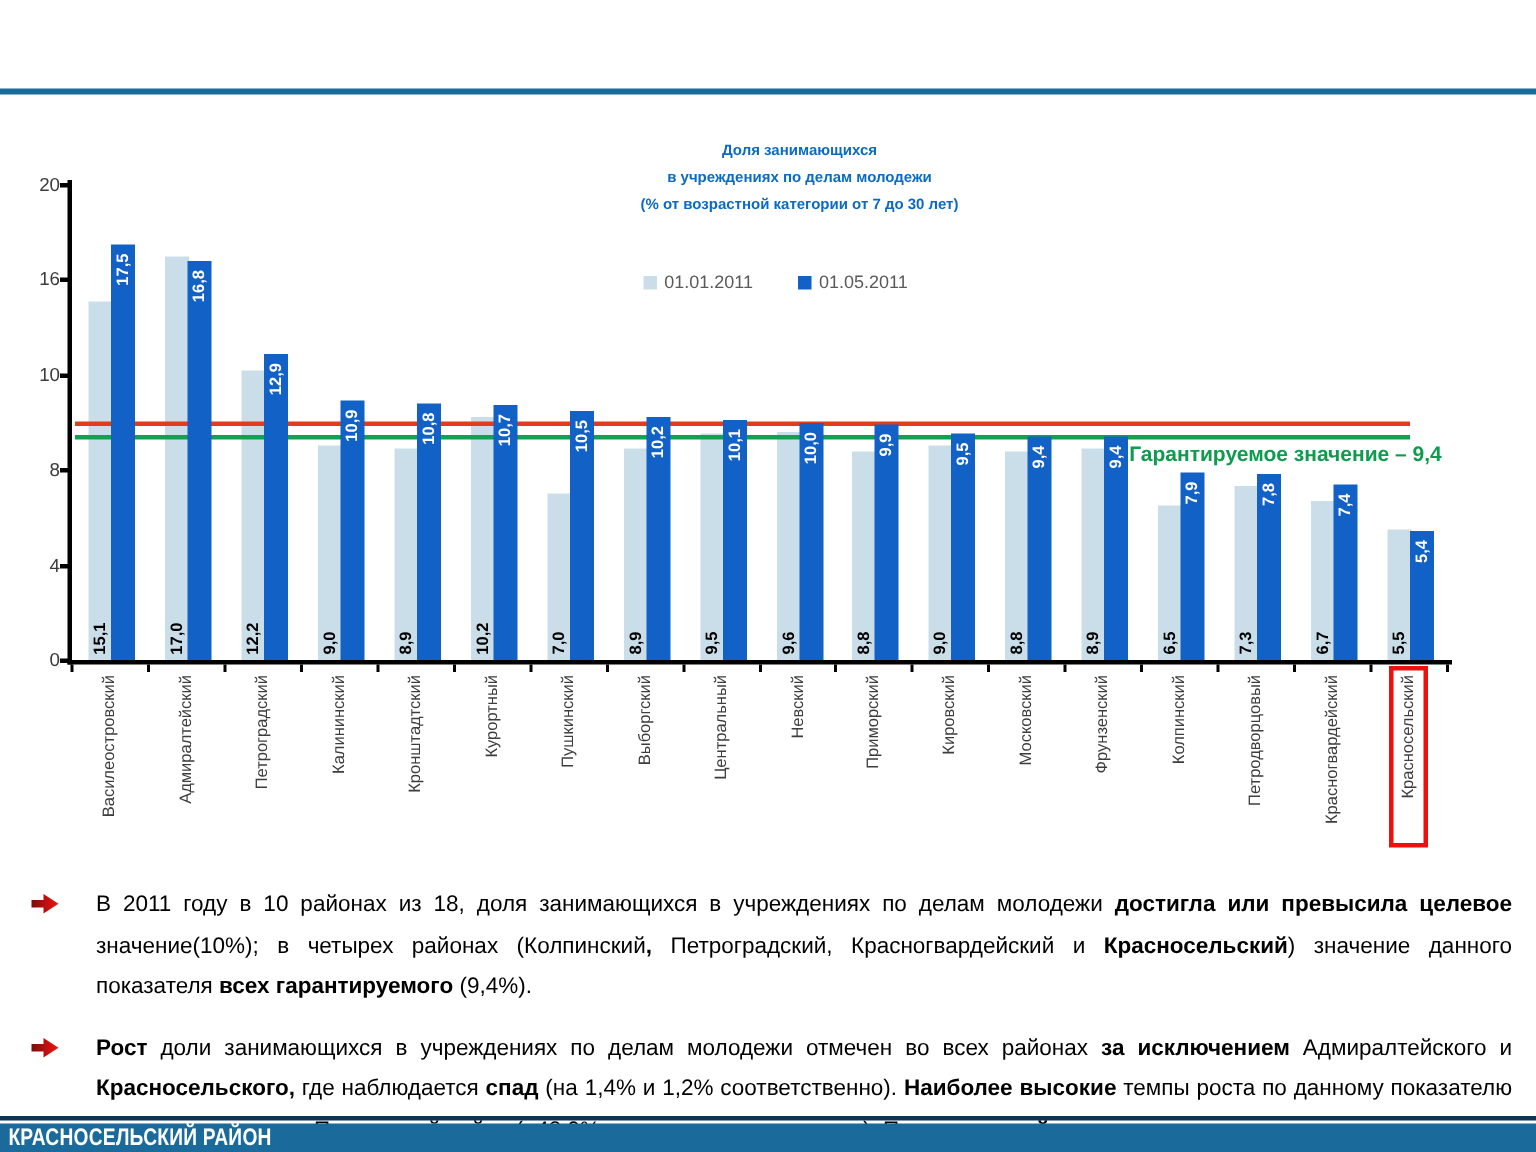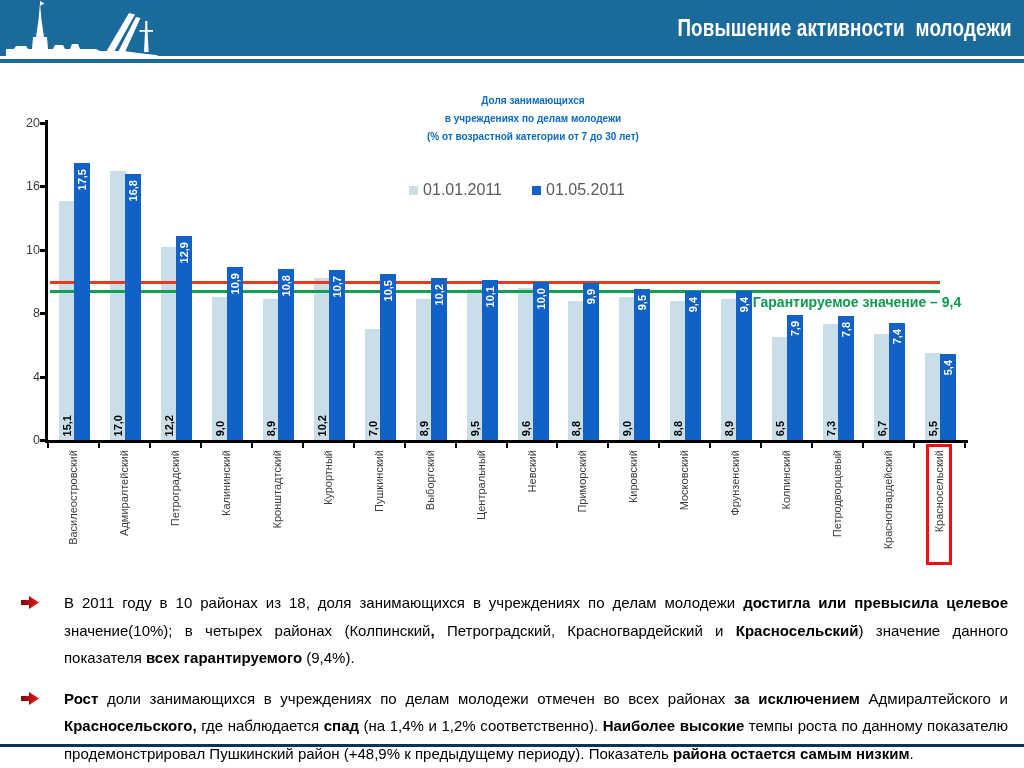--- a/index.html
+++ b/index.html
@@ -39,21 +39,21 @@
     text-align: center;
     color: #0b6bc4; font-size: 10px; font-weight: bold;
     line-height: 18px; white-space: pre-line; margin-left: 28px;
   }
   .chart-legend {
     position: absolute; left: 0; top: 181px; width: 1034px;
     display: flex; justify-content: center; gap: 30px;
   }
   .legend-entry { display: flex; align-items: center; gap: 5px; }
   .legend-swatch { width: 9px; height: 9px; display: inline-block; }
-  .legend-label { font-size: 16px; color: #5a5a5a; }
+  .legend-label { font-size: 12px; color: #5a5a5a; }
 
   .chart-layer { position: absolute; inset: 0; }
   .chart-layer div { position: absolute; }
 
   .vtext {
     writing-mode: vertical-rl;
     transform: rotate(180deg);
     font-weight: bold; font-size: 11px; line-height: 16px;
     white-space: nowrap;
   }
@@ -85,32 +85,20 @@
     line-height: 19px; padding-left: 7px;
     transform: scaleX(0.8); transform-origin: left center;
     letter-spacing: 0.2px; white-space: pre;
   }
 </style>
 </head>
 <body>
 
 <div class="slide">
 
-  <div class="header-band">
-    <svg class="header-logo" width="225" height="56" viewBox="0 0 225 56" aria-hidden="true">
-      <path fill="#ffffff" d="M0,56 L0,49 L8,49 L10,46 L20,46 L22,49 L26,49 L27,37 L30,37 L32.5,20 L34,3 L35.5,20 L38,37 L41,37 L42,49 L47,49 L49,45 L57,45 L59,49 L64,49 L66,44 L72,44 L74,49 L90,49 L94,51 L118,51 L132,53 L150,55 L153,56 Z"></path>
-      <path fill="#ffffff" d="M34,1 L38.5,3.5 L34,6 Z"></path>
-      <path fill="#ffffff" d="M100,52 L123,13 L129,14.5 L108,52 Z"></path>
-      <path fill="#ffffff" d="M112,52 L130,17 L134.5,18 L119,52 Z"></path>
-      <path fill="#ffffff" d="M138,52 L139.3,25 L141.3,25 L142.6,52 Z"></path>
-      <path fill="#ffffff" d="M133.5,30 L147,30 L147,31.8 L133.5,31.8 Z"></path>
-      <path fill="#ffffff" d="M139.2,21 L141.4,21 L141.4,25 L139.2,25 Z"></path>
-    </svg>
-    <div class="header-title">Повышение активности  молодежи</div>
-  </div>
   <div class="header-sep"></div>
 
   <div class="chart-title">Доля занимающихся
 в учреждениях по делам молодежи
 (% от возрастной категории от 7 до 30 лет)</div>
   <div class="chart-legend">
       <span class="legend-entry">
         <span class="legend-swatch" style="background: rgb(201, 222, 232);"></span>
         <span class="legend-label">01.01.2011</span>
       </span>
@@ -270,14 +258,17 @@
               <stop offset="1" stop-color="#f31414"></stop>
         </linearGradient>
           </defs>
         <path d="M1,5 h8 v-4 l10,6.5 -10,6.5 v-4 h-8 z" fill="url(#ag2)"></path>
       </svg>
       <p class="bullet-text"><b>Рост</b><span> доли занимающихся в учреждениях по делам молодежи отмечен во всех районах </span><b>за исключением</b><span> Адмиралтейского и </span><b>Красносельского,</b><span> где наблюдается </span><b>спад</b><span> (на 1,4% и 1,2% соответственно). </span><b>Наиболее высокие</b><span> темпы роста по данному показателю продемонстрировал Пушкинский район (+48,9% к предыдущему периоду). Показатель </span><b>района остается самым низким</b><span>.</span></p>
     </div>
   </div>
 
   <div class="footer-line"></div>
+  <div class="footer-band">
+    <div class="footer-label">КРАСНОСЕЛЬСКИЙ РАЙОН</div>
+  </div>
 
 </div>
 
 </body></html>

